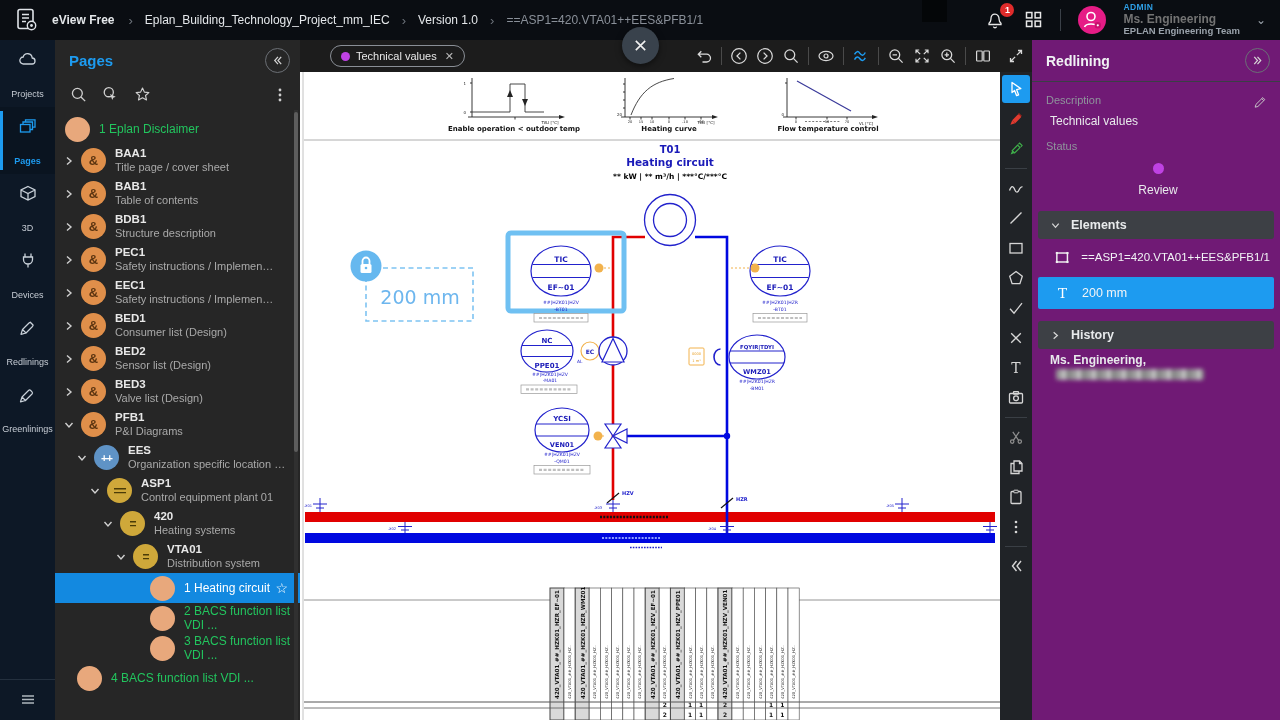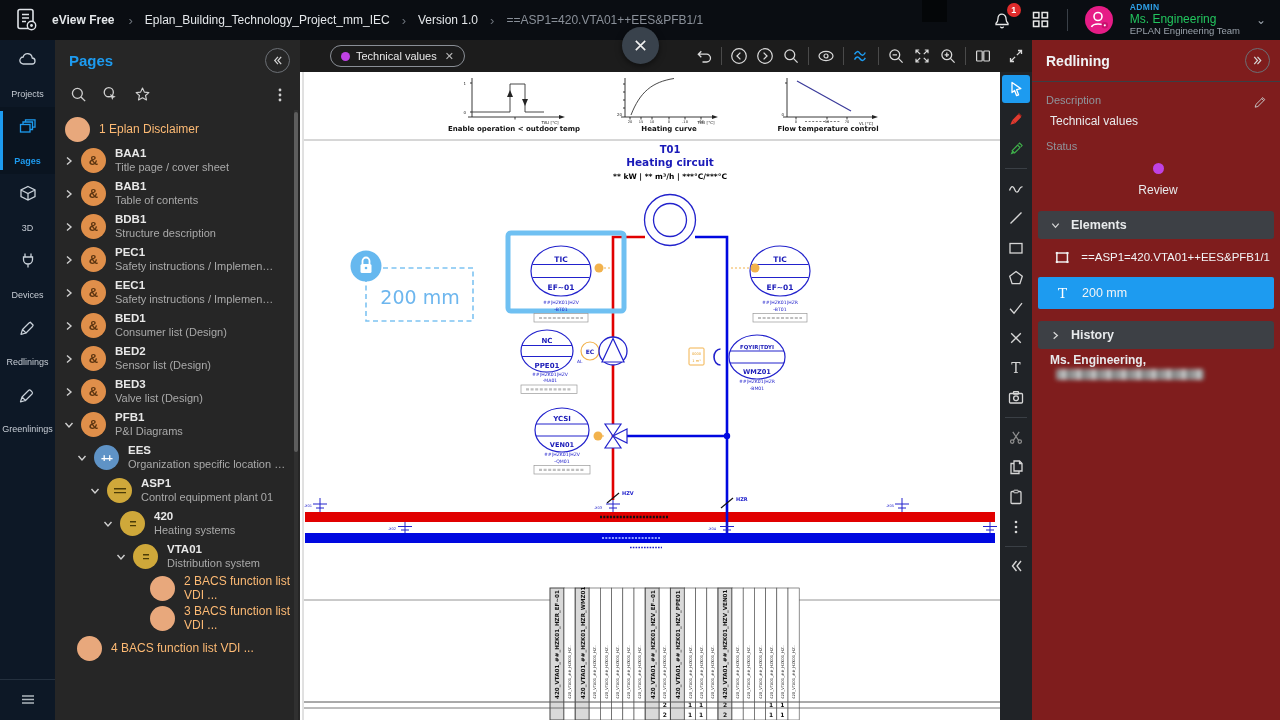--- a/index.html
+++ b/index.html
@@ -14,22 +14,22 @@
   .crumb.dim { color:#8a9099; }
   .csep { color:#6d737b; font-size:13px; padding:0 4px; }
   .tb-right { margin-left:auto; display:flex; align-items:center; gap:16px; }
   .bellwrap { position:relative; }
   .badge { position:absolute; top:-5px; right:-7px; background:#e02b2b; color:#fff;
     font-size:9px; font-weight:bold; width:14px; height:14px; border-radius:50%;
     display:flex; align-items:center; justify-content:center; }
   .tb-div { width:1px; height:22px; background:#3a4048; }
   .userblock { display:flex; flex-direction:column; line-height:1.15; }
   .u-role { color:#2e9fe6; font-size:8.5px; font-weight:bold; letter-spacing:.4px; }
-  .u-name { color:#22c55e; font-size:12px; font-weight:normal; }
-  .u-team { color:#9aa2ab; font-size:9.5px; }
+  .u-name { color:#737373; font-size:12px; font-weight:bold; }
+  .u-team { color:#9aa2ab; font-size:9.5px;font-weight:bold; }
   .uchev { color:#9aa2ab; font-size:12px; }
   .artifact { position:absolute; left:922px; top:0; width:25px; height:22px; background:#040608; z-index:30; }
   
   .main { display:flex; height:680px; }
   
   .rail { width:55px; background:#0d1826; display:flex; flex-direction:column; align-items:stretch;
     position:relative; }
   .nitem { display:flex; flex-direction:column; align-items:center; gap:2px; padding:9px 0 8px;
     position:relative; cursor:pointer; }
   .nlabel { font-size:9px; color:#c6ccd4;margin-top:16px; }
@@ -54,21 +54,21 @@
   .chsp { flex:0 0 16px; }
   .pic { flex:0 0 25px; width:25px; height:25px; border-radius:50%; display:flex; align-items:center;
     justify-content:center; font-weight:bold; font-size:12px; margin:0 5px 0 2px; }
   .pic.page { background:#e8a87c; }
   .pic.amp { background:#e08f4a; color:#5b3410; font-size:13px; }
   .pic.plus { background:#5f93c6; color:#fff; font-size:11px; letter-spacing:-1px; }
   .pic.eq, .pic.eq2 { background:#cfa83a; color:#4a3b07; font-size:12px; letter-spacing:-1px; }
   .tl { display:flex; flex-direction:column; line-height:1.25; overflow:hidden; }
   .tcode { color:#e8e8e8; font-size:11.5px; font-weight:bold; }
   .tdesc { color:#a9a9a9; font-size:11px; white-space:nowrap; overflow:hidden; text-overflow:ellipsis; max-width:160px; }
-  .tsingle { color:#fdba74; font-size:12px; }
+  .tsingle { color:#22c55e; font-size:12px; }
   .trow.sel .tsingle { color:#fff; }
   .rowstar { position:absolute; right:12px; color:#fff; font-size:14px; }
   .pscroll { position:absolute; right:2px; top:70px; bottom:0; width:4px; background:#303030; }
   .pthumb { position:absolute; right:2px; top:72px; height:340px; width:4px; background:#5d5d5d; border-radius:2px; }
   
   .center { width:700px; display:flex; flex-direction:column; position:relative; }
   .ctoolbar { height:32px; background:#1c1c1c; display:flex; align-items:center; padding:0 8px; position:relative; }
   .chip { display:flex; align-items:center; gap:6px; border:1px solid #8a8f96; border-radius:13px;
     height:22px; padding:0 10px; margin-left:22px; cursor:pointer; }
   .chipdot { width:9px; height:9px; border-radius:50%; background:#bf42e3; }
@@ -80,21 +80,21 @@
   .canvas { flex:1; background:#fff; overflow:hidden; }
   
   .railcol { width:32px; display:flex; flex-direction:column; }
   .rail-top { height:32px; background:#1c1c1c; display:flex; align-items:center; justify-content:center; }
   .tools { flex:1; background:#202327; display:flex; flex-direction:column; align-items:center; padding-top:2px; }
   .tool { width:28px; height:28px; display:flex; align-items:center; justify-content:center; border-radius:3px;
     margin:1px 0; cursor:pointer; }
   .tool.active { background:#1d9bf0; }
   .tsep { width:22px; height:1px; background:#3a3f45; margin:4px 0; }
   
-  .rpanel { width:248px; background:#7f1d1d; display:flex; flex-direction:column; font-size:12px; }
+  .rpanel { width:248px; background:#701a75; display:flex; flex-direction:column; font-size:12px; }
   .rphead { display:flex; align-items:center; justify-content:space-between; padding:8px 10px 8px 14px;
     border-bottom:1px solid #3a3f45; }
   .rptitle { color:#f0f2f4; font-size:14px; font-weight:bold; }
   .rlabel { color:#8f959c; font-size:11px; padding:12px 14px 2px; }
   .rvalue { color:#e8eaec; font-size:12px; padding:4px 14px 0 18px; }
   .descrow { display:flex; align-items:flex-start; justify-content:space-between; padding-right:12px; }
   .statusrow { display:flex; align-items:center; gap:9px; padding:9px 14px 4px 18px;flex-direction:column; }
   .sdot { width:11px; height:11px; border-radius:50%; background:#bf42e3; }
   .sval { color:#e8eaec; }
   .secbar { background:#3d4045; border-radius:3px; margin:10px 6px 0; height:28px; display:flex;
@@ -385,20 +385,26 @@
         </div>
         <div class="trow dual" style="padding-left:60px">
           <svg class="chev down" width="12" height="12" viewBox="0 0 12 12">
             <path d="M4 2.5 L8 6 l-4 3.5" fill="none" stroke="#cfcfcf" stroke-width="1.4"></path>
           </svg>
           <span class="pic eq">=</span>
           <div class="tl">
             <div class="tcode">VTA01</div>
             <div class="tdesc">Distribution system</div>
           </div>
+        </div>
+        <div class="trow single sel" style="padding-left:73px">
+          <span class="chsp"></span>
+          <span class="pic page"></span>
+          <div class="tsingle">1 Heating circuit</div>
+          <span class="rowstar">☆</span>
         </div>
         <div class="trow single" style="padding-left:73px">
           <span class="chsp"></span>
           <span class="pic page"></span>
           <div class="tsingle">2 BACS function list VDI ...</div>
         </div>
         <div class="trow single" style="padding-left:73px">
           <span class="chsp"></span>
           <span class="pic page"></span>
           <div class="tsingle">3 BACS function list VDI ...</div>

